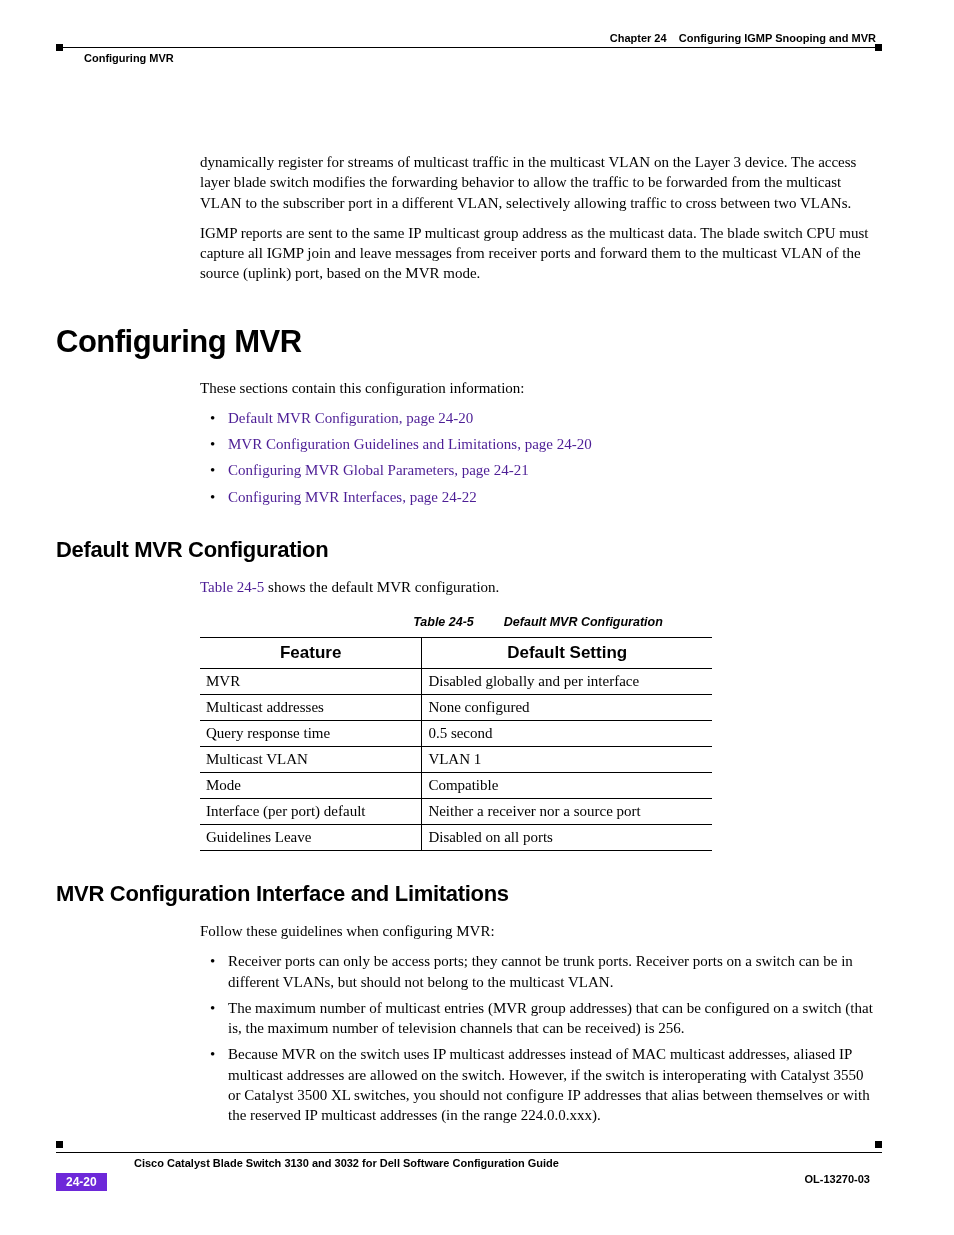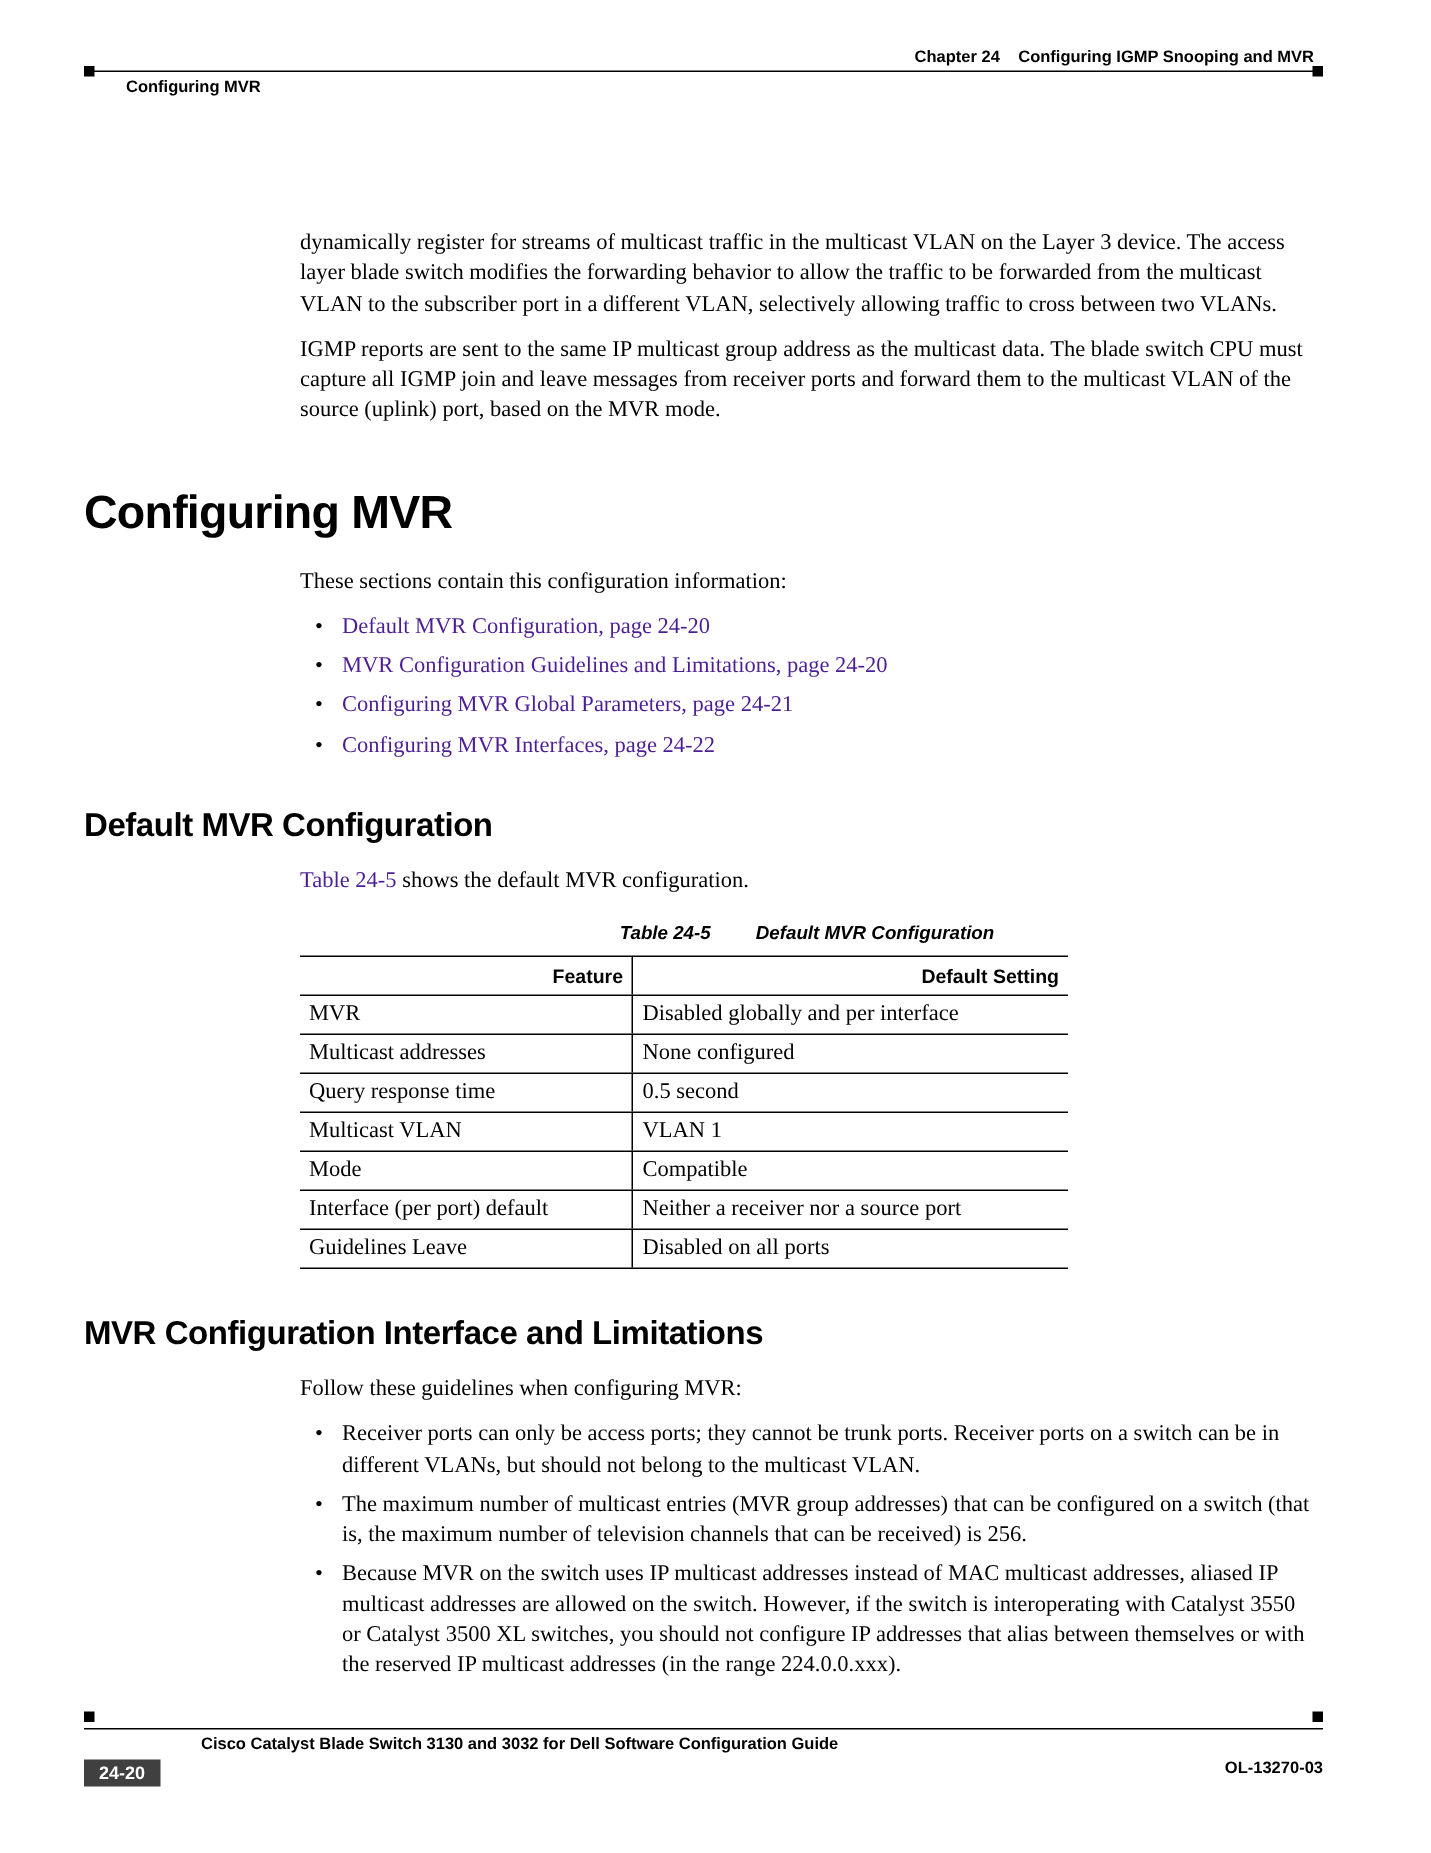--- a/index.html
+++ b/index.html
@@ -105,24 +105,24 @@
     text-align: center;
   }
   .table-caption .tnum { font-style: italic; font-weight: bold; }
   .table-caption .tcap { font-style: italic; font-weight: bold; margin-left: 30px; }
   table.cfg {
     border-collapse: collapse;
     width: 512px;
     font-size: 15px;
   }
   table.cfg th {
-    text-align: right;
-    font-family: Arial, Helvetica, sans-serif;
-    font-weight: bold;
-    font-size: 13px;
+    text-align: center;
+    font-family: Arial, Helvetica, sans-serif;
+    font-weight: bold;
+    font-size: 17px;
     border-top: 1.5px solid #000;
     border-bottom: 1.5px solid #000;
     padding: 5px 6px;
   }
   table.cfg td {
     border-bottom: 1px solid #000;
     padding: 4px 6px;
     font-family: "Times New Roman", Times, serif;
   }
   table.cfg th + th, table.cfg td + td { border-left: 1px solid #000; }
@@ -146,30 +146,30 @@
     padding-left: 78px;
   }
   .footer-row {
     position: relative;
     margin-top: 4px;
     height: 20px;
   }
   .page-tab {
     position: absolute;
     left: 0;
-    background: #404040;
+    background: #6d28d9;
     color: #fff;
     font-family: Arial, Helvetica, sans-serif;
     font-weight: bold;
     font-size: 12px;
     padding: 2px 10px;
   }
   .doc-id {
     position: absolute;
-    right: 0;
+    right: 12px;
     font-family: Arial, Helvetica, sans-serif;
     font-weight: bold;
     font-size: 11px;
   }
   .footer-square {
     position: absolute;
     right: 0;
     top: -11px;
     width: 7px;
     height: 7px;

